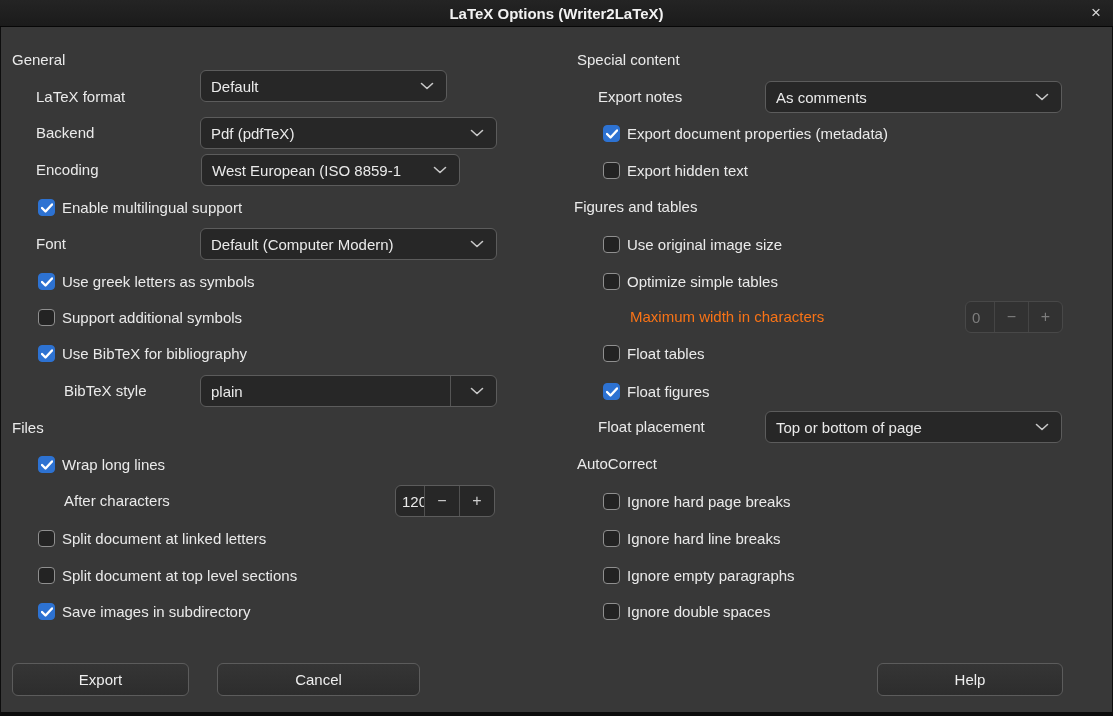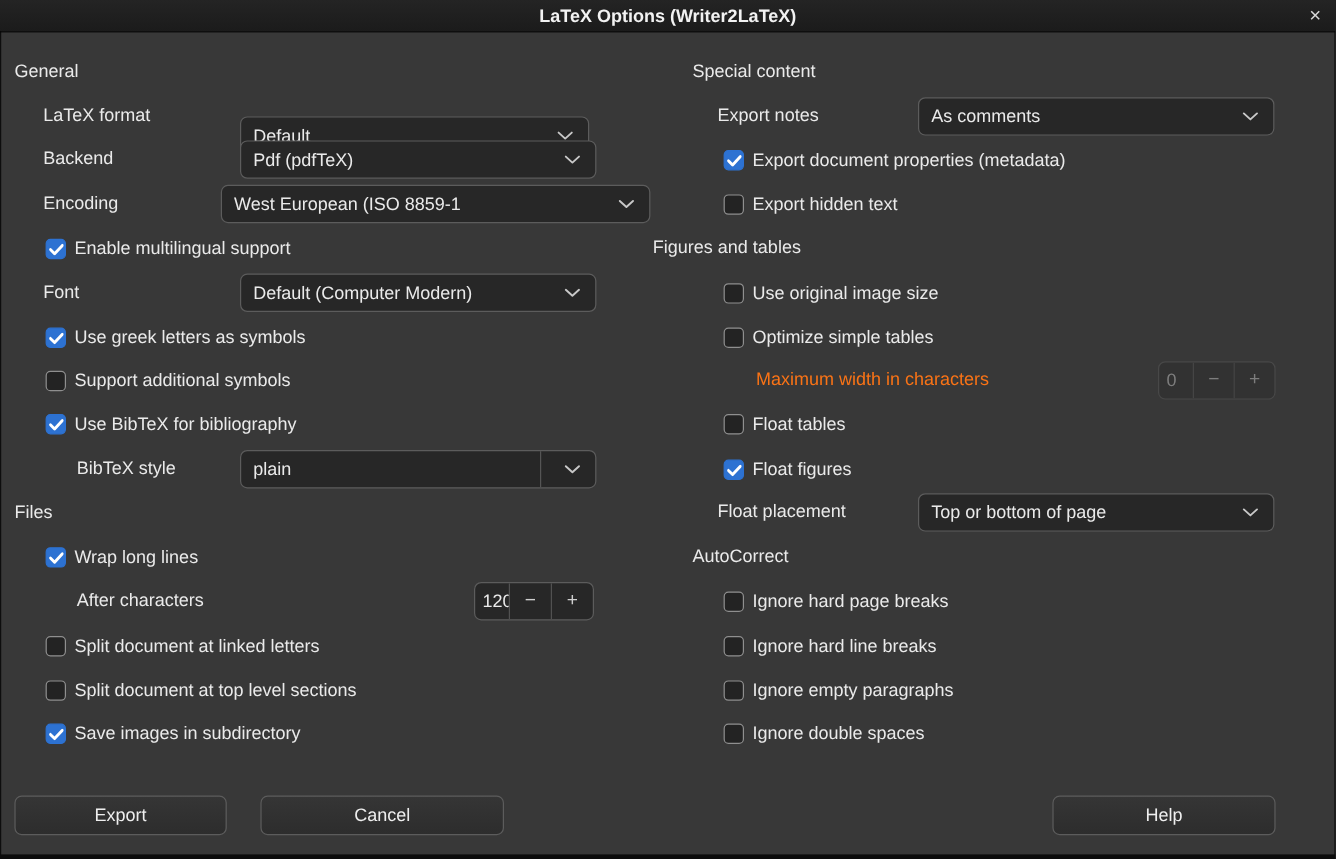--- a/index.html
+++ b/index.html
@@ -80,37 +80,37 @@
 <div class="dialog">
 
   <div class="titlebar">
     <span class="title">LaTeX Options (Writer2LaTeX)</span>
     <span class="close-btn">×</span>
   </div>
 
   <div class="hdr" style="left:12px;top:48px">General</div>
 
   <div class="lbl" style="left:36px;top:81px">LaTeX format</div>
-  <div class="select" style="left:200px;top:97px;width:291px">
+  <div class="select" style="left:200px;top:70px;width:247px">
     <span class="sel-text">Default</span>
     <svg class="chev" width="14" height="8" viewBox="0 0 14 8">
         <path d="M1.5 1.5 L7 6.5 L12.5 1.5" stroke="#c8c8c8" stroke-width="1.6" fill="none" stroke-linecap="round" stroke-linejoin="round"></path>
       </svg>
   </div>
 
   <div class="lbl" style="left:36px;top:117px">Backend</div>
   <div class="select" style="left:200px;top:117px;width:297px">
     <span class="sel-text">Pdf (pdfTeX)</span>
     <svg class="chev" width="14" height="8" viewBox="0 0 14 8">
         <path d="M1.5 1.5 L7 6.5 L12.5 1.5" stroke="#c8c8c8" stroke-width="1.6" fill="none" stroke-linecap="round" stroke-linejoin="round"></path>
       </svg>
   </div>
 
   <div class="lbl" style="left:36px;top:154px">Encoding</div>
-  <div class="select" style="left:184px;top:154px;width:358px">
+  <div class="select" style="left:201px;top:154px;width:259px">
     <span class="sel-text">West European (ISO 8859-1</span>
     <svg class="chev" width="14" height="8" viewBox="0 0 14 8">
         <path d="M1.5 1.5 L7 6.5 L12.5 1.5" stroke="#c8c8c8" stroke-width="1.6" fill="none" stroke-linecap="round" stroke-linejoin="round"></path>
       </svg>
   </div>
 
   <div class="cbrow" style="left:38px;top:195px">
     <span class="cb checked">
         <svg class="tick" width="12" height="10" viewBox="0 0 12 10">
           <path d="M1 5 L4.5 8.5 L11 1.5" stroke="#ffffff" stroke-width="2.4" fill="none" stroke-linecap="round" stroke-linejoin="round"></path>
@@ -214,21 +214,21 @@
         </svg>
       </span>
     <span>Export document properties (metadata)</span>
   </div>
 
   <div class="cbrow" style="left:603px;top:158px">
     <span class="cb"></span>
     <span>Export hidden text</span>
   </div>
 
-  <div class="hdr" style="left:544px;top:195px">Figures and tables</div>
+  <div class="hdr" style="left:574px;top:195px">Figures and tables</div>
 
   <div class="cbrow" style="left:603px;top:232px">
     <span class="cb"></span>
     <span>Use original image size</span>
   </div>
 
   <div class="cbrow" style="left:603px;top:269px">
     <span class="cb"></span>
     <span>Optimize simple tables</span>
   </div>

